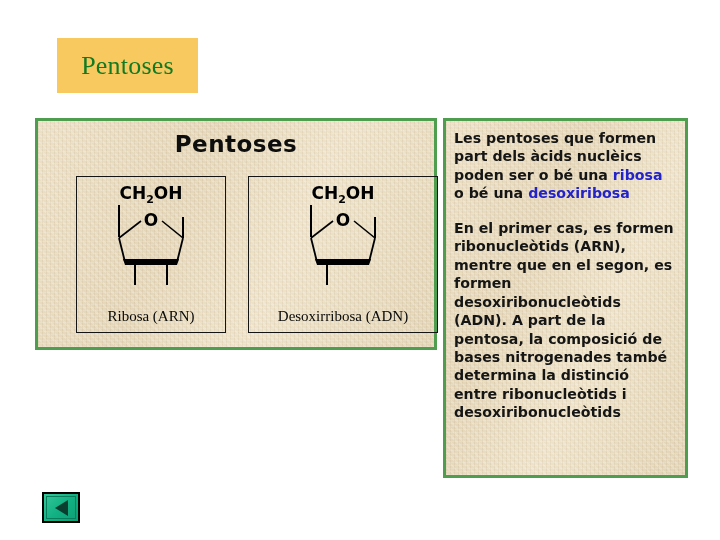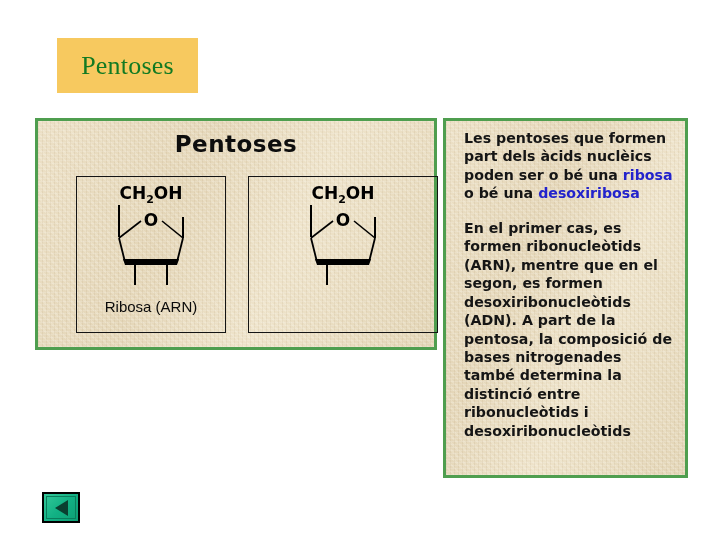--- a/index.html
+++ b/index.html
@@ -96,36 +96,36 @@
     position: absolute;
     top: 28px;
     left: 0;
     width: 100%;
     height: 82px;
   }
   .ring-svg { display: block; margin: 0 auto; }
 
   .molecule-label {
     position: absolute;
-    bottom: 17px;
+    bottom: 7px;
     width: 100%;
     text-align: center;
-    font-family: Liberation Sans, sans-serif;
+    font-family: Liberation Serif, serif;
     font-size: 15px;
     color: #0a0a0a;
     white-space: nowrap;
   }
 
   
   #info-panel {
     left: 443px;
     top: 118px;
     width: 245px;
     height: 360px;
-    padding: 8px 8px 8px 18px;
+    padding: 8px 8px 8px 8px;
   }
   .info-paragraph {
     font-family: "DejaVu Sans", sans-serif;
     font-weight: bold;
     font-size: 14.2px;
     line-height: 1.30;
     color: #151515;
     margin: 0;
   }
   #info-paragraph-2 { margin-top: 16px; }
@@ -217,20 +217,21 @@
         <line x1="71" y1="16" x2="92" y2="33" stroke="#000" stroke-width="1.6"></line>
         <line x1="28" y1="33" x2="34" y2="57" stroke="#000" stroke-width="1.8"></line>
         <line x1="92" y1="33" x2="86" y2="57" stroke="#000" stroke-width="1.8"></line>
         <polygon points="32,54 88,54 86,60 34,60" fill="#000"></polygon>
         <line x1="92" y1="33" x2="92" y2="12" stroke="#000" stroke-width="2"></line>
 
         <line x1="44" y1="58" x2="44" y2="80" stroke="#000" stroke-width="2"></line>
       </svg>
     </div>
 
+    <div class="molecule-label">Desoxirribosa (ADN)</div>
   </div>
 </div>
 
 <div class="panel" id="info-panel">
 
   <p class="info-paragraph" id="info-paragraph-1"><span>Les pentoses que formen part dels àcids nuclèics poden ser o bé una </span><span class="term-highlight">ribosa</span><span> o bé una </span><span class="term-highlight">desoxiribosa</span></p>
 
   <p class="info-paragraph" id="info-paragraph-2">En el primer cas, es formen ribonucleòtids (ARN), mentre que en el segon, es formen desoxiribonucleòtids (ADN). A part de la pentosa, la composició de bases nitrogenades també determina la distinció entre ribonucleòtids i desoxiribonucleòtids</p>
 </div>
 

